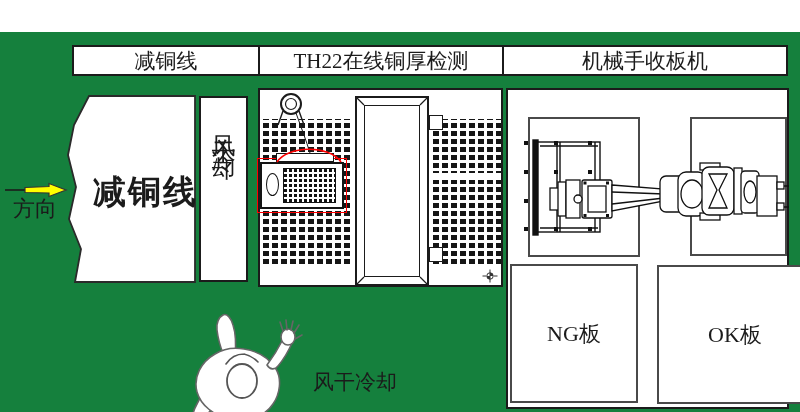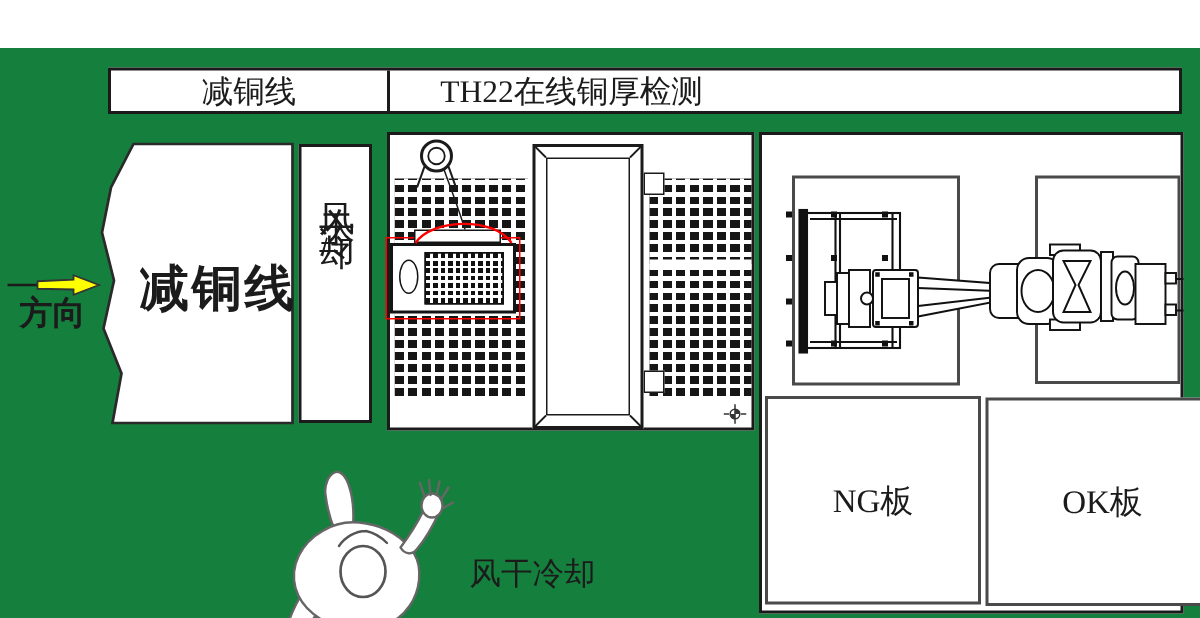--- a/index.html
+++ b/index.html
@@ -43,27 +43,28 @@
   svg{display:block;}
 </style>
 </head>
 <body>
 
 <div class="stage">
 
   <div class="abs header">
     <div class="hcell hc1">减铜线</div>
     <div class="hcell hc2">TH22在线铜厚检测</div>
+    <div class="hcell hc3">机械手收板机</div>
   </div>
 
   <svg class="abs" style="left:4px;top:147px;" width="64" height="22" viewBox="0 0 64 22">
     <line x1="1" y1="11" x2="26" y2="11" stroke="#1b1b1b" stroke-width="1.6"></line>
     <polygon points="21,8.5 45,7.5 45,4.5 62,11 45,17.5 45,14 21,13.5" fill="#ffff00" stroke="#333" stroke-width="1.2"></polygon>
   </svg>
-  <div class="abs dirlabel" style="left:13px;top:162px;font-weight:bold;">方向</div>
+  <div class="abs dirlabel" style="left:13px;top:162px;">方向</div>
 
   <svg class="abs" style="left:62px;top:60px;" width="138" height="194" viewBox="0 0 138 194">
     <polygon points="27,4 133,4 133,190 13,190 19,157 7,127 14,95 6,63 12,33" fill="#ffffff" stroke="#2a2a2a" stroke-width="1.8"></polygon>
   </svg>
   <div class="abs bigline" style="left:93px;top:138px;">减铜线</div>
 
   <div class="abs vbox">
     <div class="vtext">风干冷却</div>
   </div>
 
@@ -95,21 +96,21 @@
     <g stroke="#333" stroke-width="1" fill="none">
       <circle cx="490" cy="244" r="3.2"></circle>
       <path d="M490,237.5 L490,250.5 M482.5,244 L486,244 M494,244 L497.5,244"></path>
       <path d="M490,244 L490,240.8 A3.2,3.2 0 0 1 493.2,244 Z M490,244 L490,247.2 A3.2,3.2 0 0 1 486.8,244 Z" fill="#333" stroke="none"></path>
     </g>
   </svg>
 
   <div class="abs robot-outer"></div>
   <div class="abs graybox" style="left:528px;top:85px;width:112px;height:140px;"></div>
   <div class="abs graybox" style="left:690px;top:85px;width:97px;height:139px;"></div>
-  <div class="abs graybox binlabel" style="left:510px;top:232px;width:144px;height:139px;">
+  <div class="abs graybox binlabel" style="left:510px;top:232px;width:128px;height:139px;">
     <span>NG板</span>
   </div>
   <div class="abs graybox binlabel" style="left:657px;top:233px;width:156px;height:139px;">
     <span>OK板</span>
   </div>
 
   <svg class="abs" style="left:518px;top:100px;pointer-events:none;" width="275" height="110" viewBox="518 100 275 110">
     <g stroke="#111" stroke-width="1.4" fill="none">
       <rect x="533" y="108" width="5" height="95" fill="#111"></rect>
       <rect x="538" y="110" width="62" height="90" fill="#fff"></rect>

